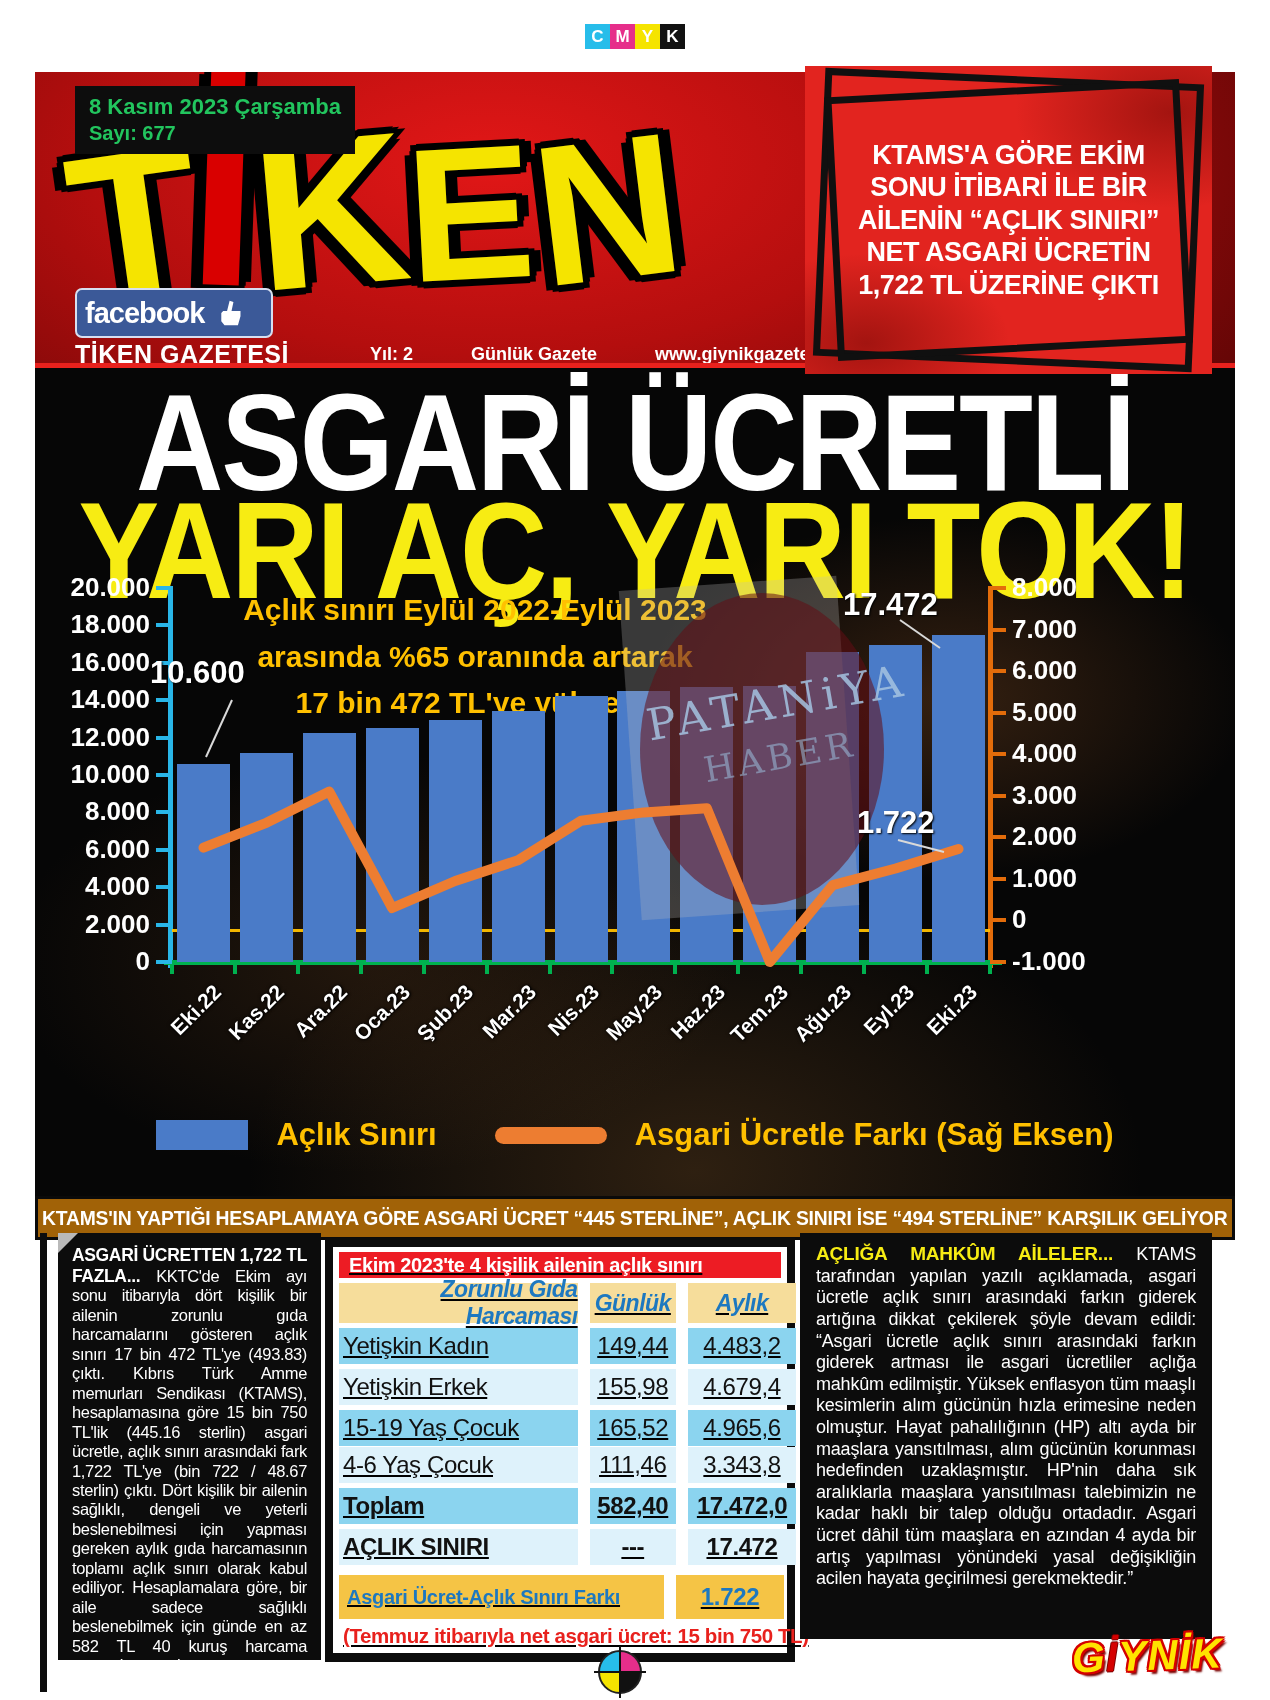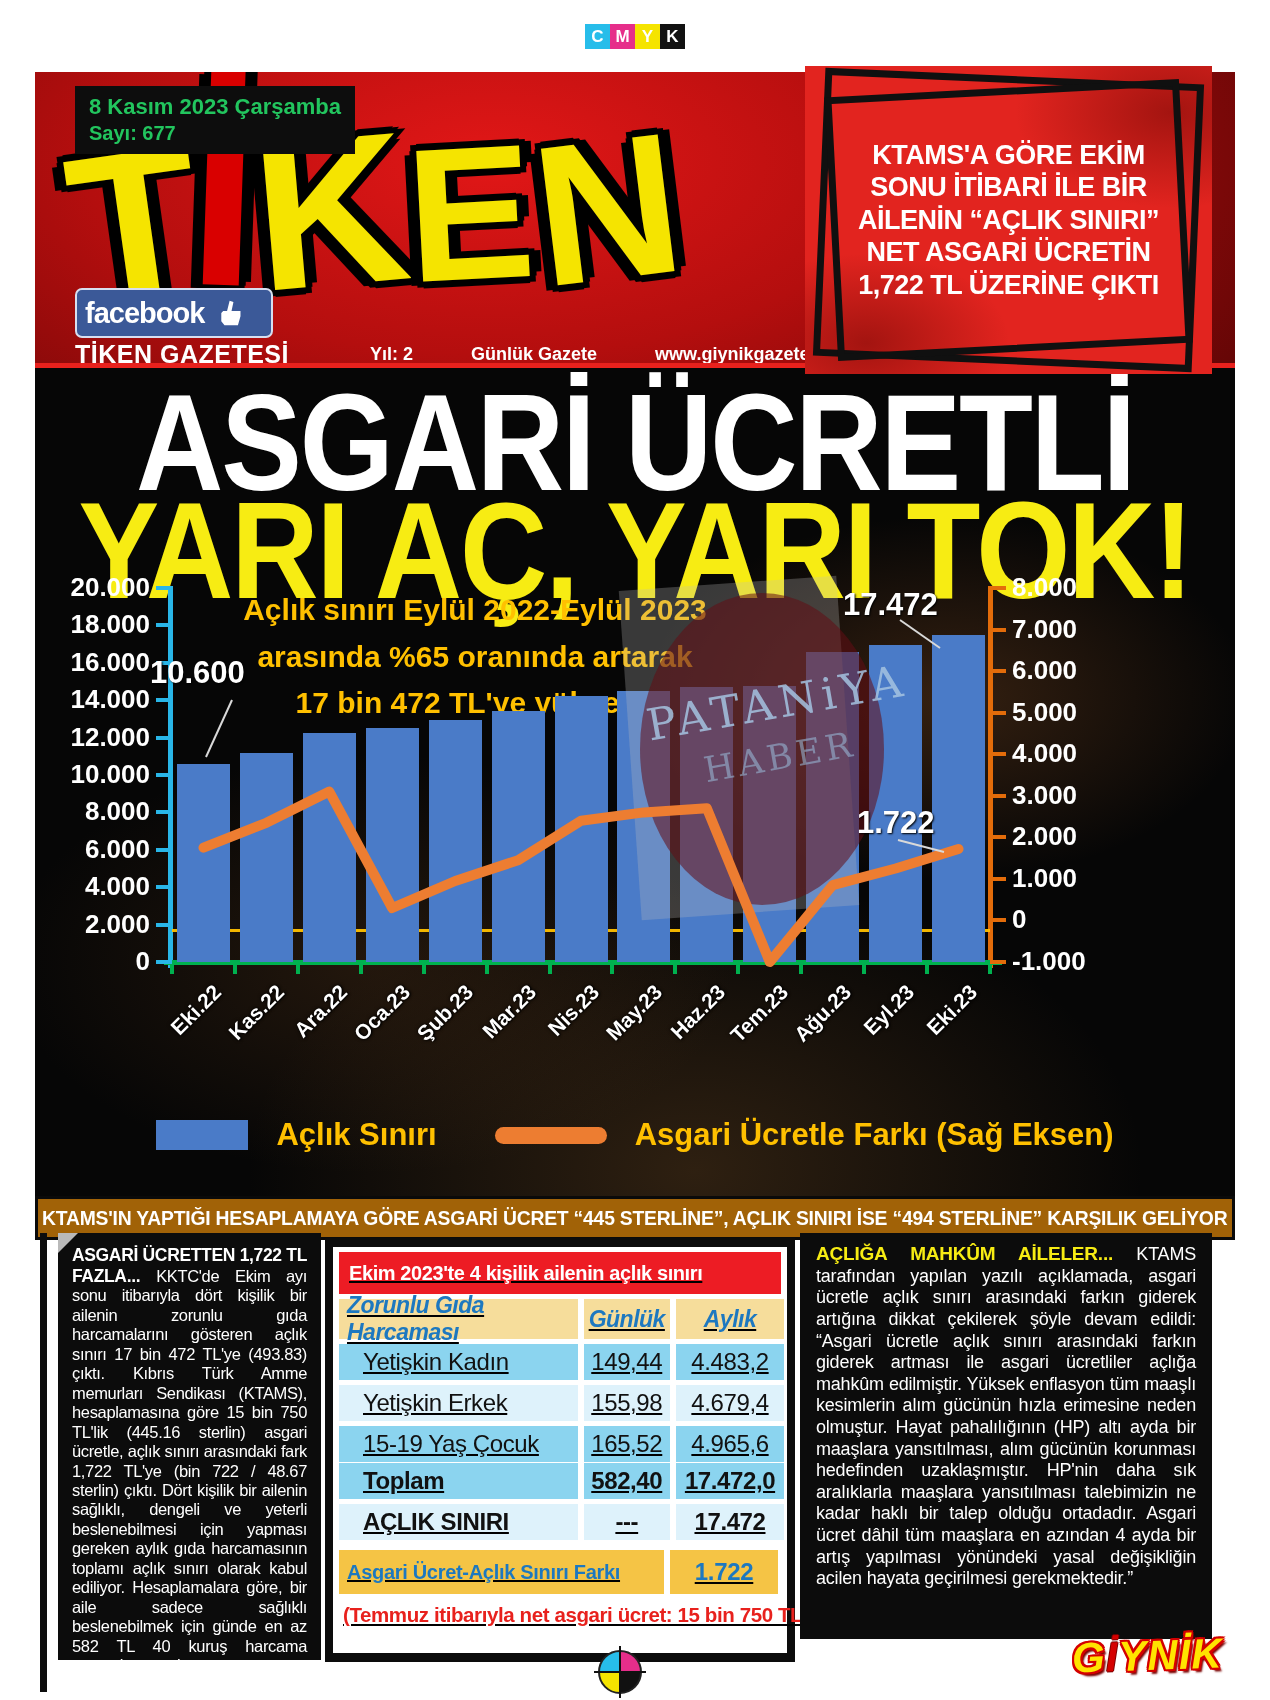--- a/index.html
+++ b/index.html
@@ -120,27 +120,27 @@
   .artR{left:800px;top:1233px;width:412px;height:406px;padding:10px 16px;}
   .artR p{margin:0;font-size:18px;line-height:1.2;letter-spacing:-0.2px;}
   .artR b{color:#f7ec13;font-size:19px;}
 
   
   .tframe{position:absolute;left:325px;top:1238px;width:470px;height:424px;background:#0c0c0c;
           padding:9px 8px;}
   .tinner{background:#fff;width:100%;height:100%;padding:5px 6px;display:flex;flex-direction:column;gap:5px;text-decoration:underline;}
   .ttitle{background:#ed1c24;color:#fff;font-weight:bold;font-size:20px;letter-spacing:-0.4px;
           height:42px;display:flex;align-items:center;padding-left:10px;white-space:nowrap;}
-  .thead,.trow,.tgold{display:grid;grid-template-columns:54% 19.5% 24.5%;column-gap:6px;}
+  .thead,.trow,.tgold{display:grid;grid-template-columns:54% 19.5% 24.5%;column-gap:12px;text-align:right;}
   .thead > div{background:#f6dd9b;color:#1d78c0;font-style:italic;font-weight:bold;font-size:23px;
                height:40px;display:flex;align-items:center;letter-spacing:-0.5px;}
   .thead .c0{padding-left:8px;}
   .thead .c1,.thead .c2{justify-content:center;}
   .trow > div{height:36px;display:flex;align-items:center;font-size:24px;color:#111;letter-spacing:-0.4px;}
-  .trow .c0{padding-left:24px;}
+  .trow .c0{padding-left:4px;}
   .trow .c1,.trow .c2{justify-content:center;}
   .trow.dark > div{background:#8bd4ef;}
   .trow.light > div{background:#def2fb;}
   .trow.strong > div{font-weight:bold;}
   .tgold{grid-template-columns:73.5% 24.5%;}
   .tgold > div{background:#f5c445;color:#1d78c0;font-weight:bold;font-size:20px;height:44px;
                display:flex;align-items:center;letter-spacing:-0.3px;}
   .tgold .g0{padding-left:8px;}
   .tgold .g1{justify-content:center;font-size:24px;}
   .tfoot{color:#e8211d;font-weight:bold;font-size:20.5px;display:flex;align-items:center;
@@ -347,20 +347,25 @@
           <div class="trow light" style="margin-bottom: 5px;">
             <div class="c0">Yetişkin Erkek</div>
             <div class="c1">155,98</div>
             <div class="c2">4.679,4</div>
           </div>
           <div class="trow dark" style="margin-bottom: 1px;">
             <div class="c0">15-19 Yaş Çocuk</div>
             <div class="c1">165,52</div>
             <div class="c2">4.965,6</div>
           </div>
+          <div class="trow light" style="margin-bottom: 5px;">
+            <div class="c0">4-6 Yaş Çocuk</div>
+            <div class="c1">111,46</div>
+            <div class="c2">3.343,8</div>
+          </div>
           <div class="trow dark strong" style="margin-bottom: 5px;">
             <div class="c0">Toplam</div>
             <div class="c1">582,40</div>
             <div class="c2">17.472,0</div>
           </div>
           <div class="trow light strong" style="margin-bottom: 5px;">
             <div class="c0">AÇLIK SINIRI</div>
             <div class="c1">---</div>
             <div class="c2">17.472</div>
           </div>

